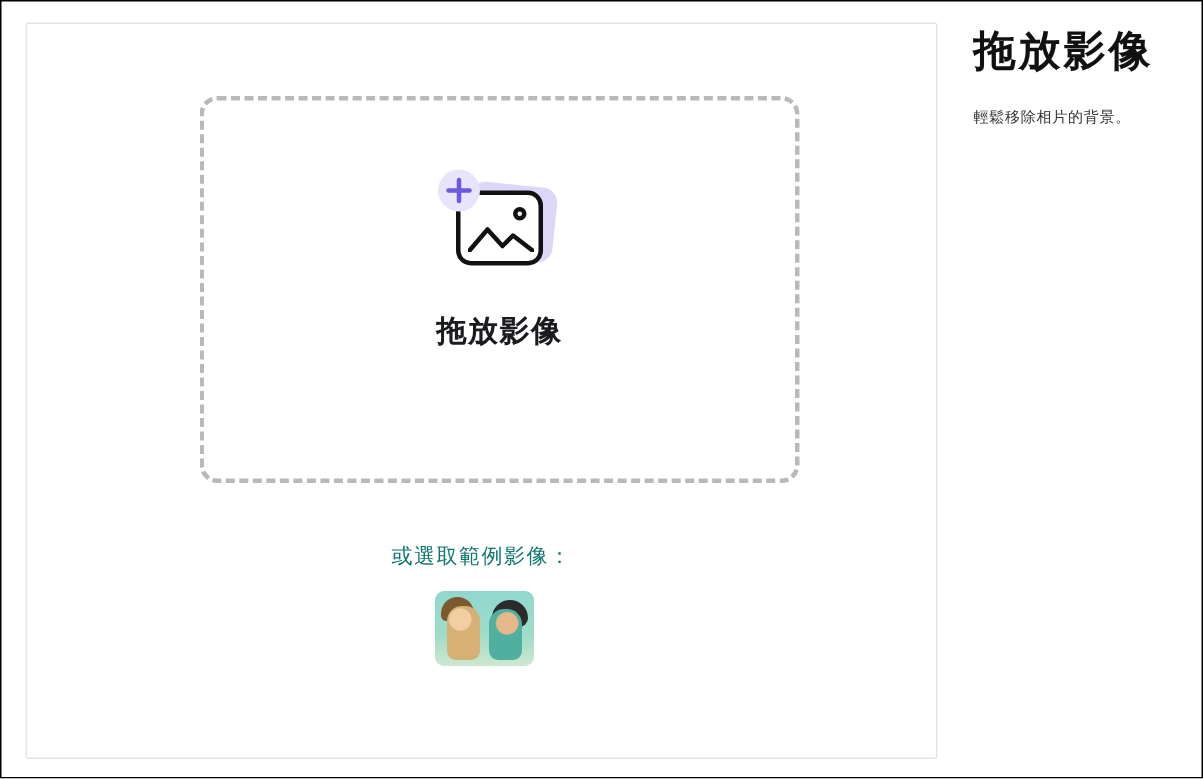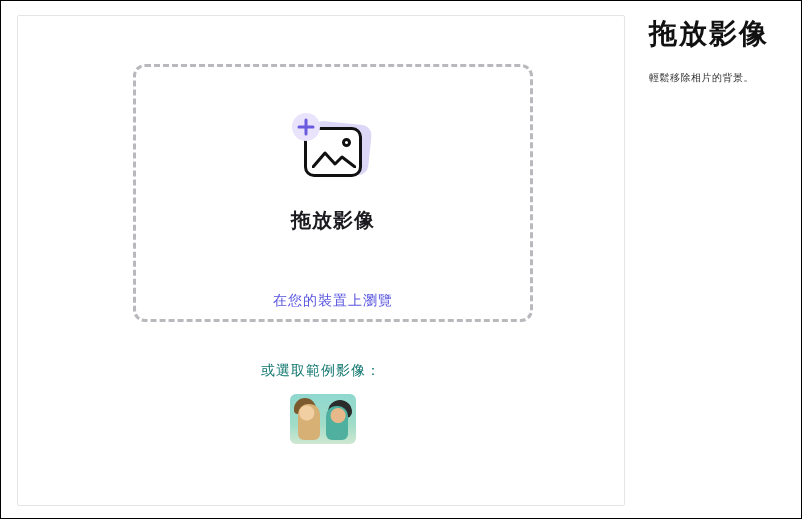--- a/index.html
+++ b/index.html
@@ -158,21 +158,20 @@
           </div>
         </div>
         <div class="plus-badge">
           <svg width="18" height="18" viewBox="0 0 18 18">
             <line x1="9" y1="2" x2="9" y2="16" stroke="#6a5ae0" stroke-width="3" stroke-linecap="round"></line>
             <line x1="2" y1="9" x2="16" y2="9" stroke="#6a5ae0" stroke-width="3" stroke-linecap="round"></line>
           </svg>
         </div>
       </div>
       <div class="drop-title">拖放影像</div>
-      <a class="browse-link">在您的裝置上瀏覽</a>
     </div>
 
     <div class="sample-label">或選取範例影像：</div>
 
     <div class="sample-thumb" title="sample-selfie-two-people">
       <div class="hair1"></div>
       <div class="p1"></div>
       <div class="hair2"></div>
       <div class="p2"></div>
     </div>

